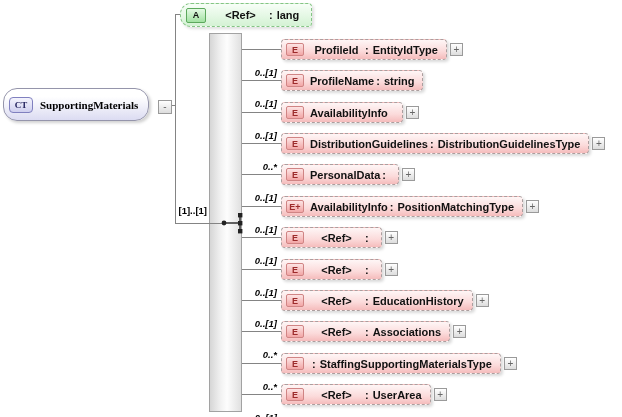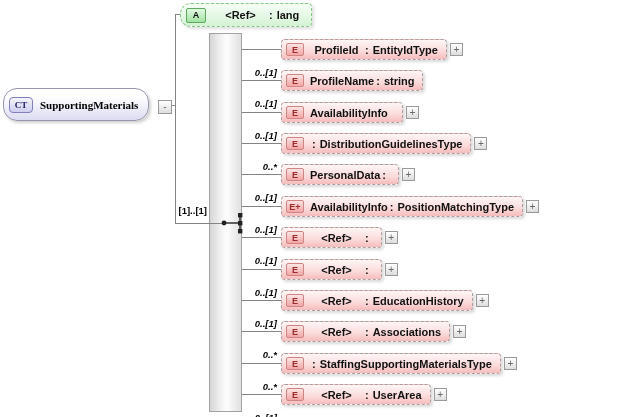--- a/index.html
+++ b/index.html
@@ -121,20 +121,21 @@
       <span class="ecolon"></span>
       <span></span>
     </div>
     <span class="plus">+</span>
   </div>
     <div class="line h" style="top: 143px; left: 241px; width: 40px;"></div>
     <div class="card" style="top: 128px;">0..*</div>
     <div class="erow" style="top: 133px;">
     <div class="ebox">
       <span class="ebadge">E</span>
+      <span class="ename">DistributionGuidelines</span>
       <span class="ecolon">:</span>
       <span>DistributionGuidelinesType</span>
     </div>
     <span class="plus">+</span>
   </div>
     <div class="line h" style="top: 174px; left: 241px; width: 40px;"></div>
     <div class="card" style="top: 159px;">0..[1]</div>
     <div class="erow" style="top: 164px;">
     <div class="ebox">
       <span class="ebadge">E</span>

